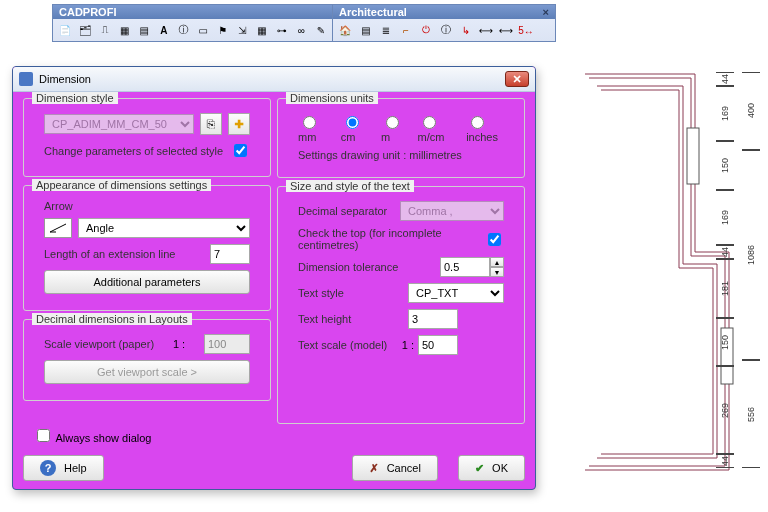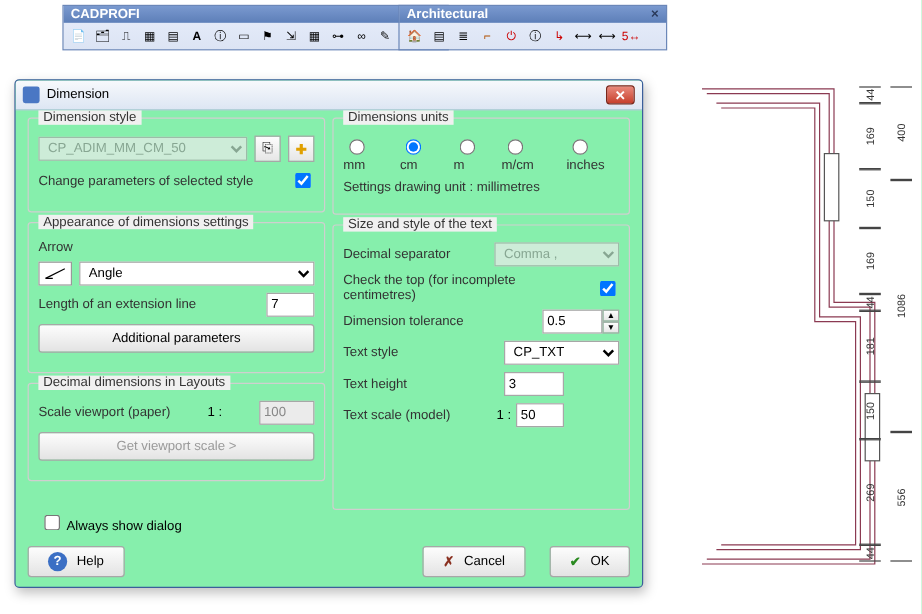--- a/index.html
+++ b/index.html
@@ -6,30 +6,30 @@
   body { margin: 0; background: #fff; width: 768px; height: 512px; position: relative; overflow: hidden; }
 
   
   .toolbar { position: absolute; background: linear-gradient(#e8eefb,#dce4f4); border: 1px solid #6b87b8; }
   .toolbar-title { background: linear-gradient(#7a99cf,#5d7fb8); color: #fff; padding: 1px 6px; font-weight: bold; display: flex; justify-content: space-between; align-items: center; }
   .toolbar-close { color: #2a3a5a; font-weight: bold; cursor: pointer; }
   .toolbar-icons { display: flex; gap: 4px; padding: 3px 5px; }
   .ticon { width: 16px; height: 16px; display: flex; align-items: center; justify-content: center; font-size: 10px; cursor: pointer; }
 
   
-  .dialog { position: absolute; top: 66px; left: 12px; width: 524px; height: 424px; border: 1px solid #3b5e9b; background: #86efac; box-shadow: 2px 4px 10px rgba(0,0,0,0.25); border-radius: 4px; overflow: hidden; }
+  .dialog { position: absolute; top: 66px; left: 12px; width: 524px; height: 424px; border: 1px solid #3b5e9b; background: #d946ef; box-shadow: 2px 4px 10px rgba(0,0,0,0.25); border-radius: 4px; overflow: hidden; }
   .dlg-title { background: linear-gradient(#f7f9fc,#dde6f3); border-bottom: 1px solid #b9c9df; padding: 4px 6px; display: flex; align-items: center; justify-content: space-between; }
   .dlg-title-left { display: flex; align-items: center; gap: 6px; }
   .dlg-icon { width: 14px; height: 14px; background: #4a77c4; border-radius: 2px; }
   .dlg-close { width: 24px; height: 16px; background: linear-gradient(#e98a7d,#c7402c); border: 1px solid #7a2619; border-radius: 3px; color: #fff; display:flex;align-items:center;justify-content:center; font-weight:bold; cursor:pointer;}
   .dlg-body { display: flex; padding: 6px 10px 4px 10px; gap: 6px; }
   .col { flex: 1; }
   .group { border: 1px solid #cfcfcf; border-radius: 3px; padding: 8px 8px 10px 8px; margin-bottom: 8px; position: relative; }
   .group > .legend { position: absolute; top: -7px; left: 8px; background: #f0f0f0; padding: 0 4px; color: #333; }
-  .row { display: flex; align-items: center; gap: 6px; margin: 6px 0; }
+  .row { display: flex; align-items: center; gap: 6px; margin: 6px 12px; }
   .row label { color: #333; }
   select, input[type=text] { border: 1px solid #a7a7a7; background: #fff; height: 20px; padding: 1px 3px; }
   select:disabled, input:disabled { background: #ebebeb; color: #888; }
   .btn-sm { width: 22px; height: 22px; border: 1px solid #a7a7a7; background: linear-gradient(#fdfdfd,#e6e6e6); display:flex;align-items:center;justify-content:center;cursor:pointer;}
   .wide-btn { width: 100%; height: 24px; border: 1px solid #a7a7a7; background: linear-gradient(#fdfdfd,#e3e3e3); border-radius: 3px; cursor:pointer;}
   .wide-btn:disabled { color: #9a9a9a; }
   .arrow-prev { width: 28px; height: 20px; border: 1px solid #999; background: #fff; display:flex;align-items:center;justify-content:center; }
   .spin { display:flex; }
   .spin input { width: 50px; }
   .spin-btns { display:flex;flex-direction:column; }

